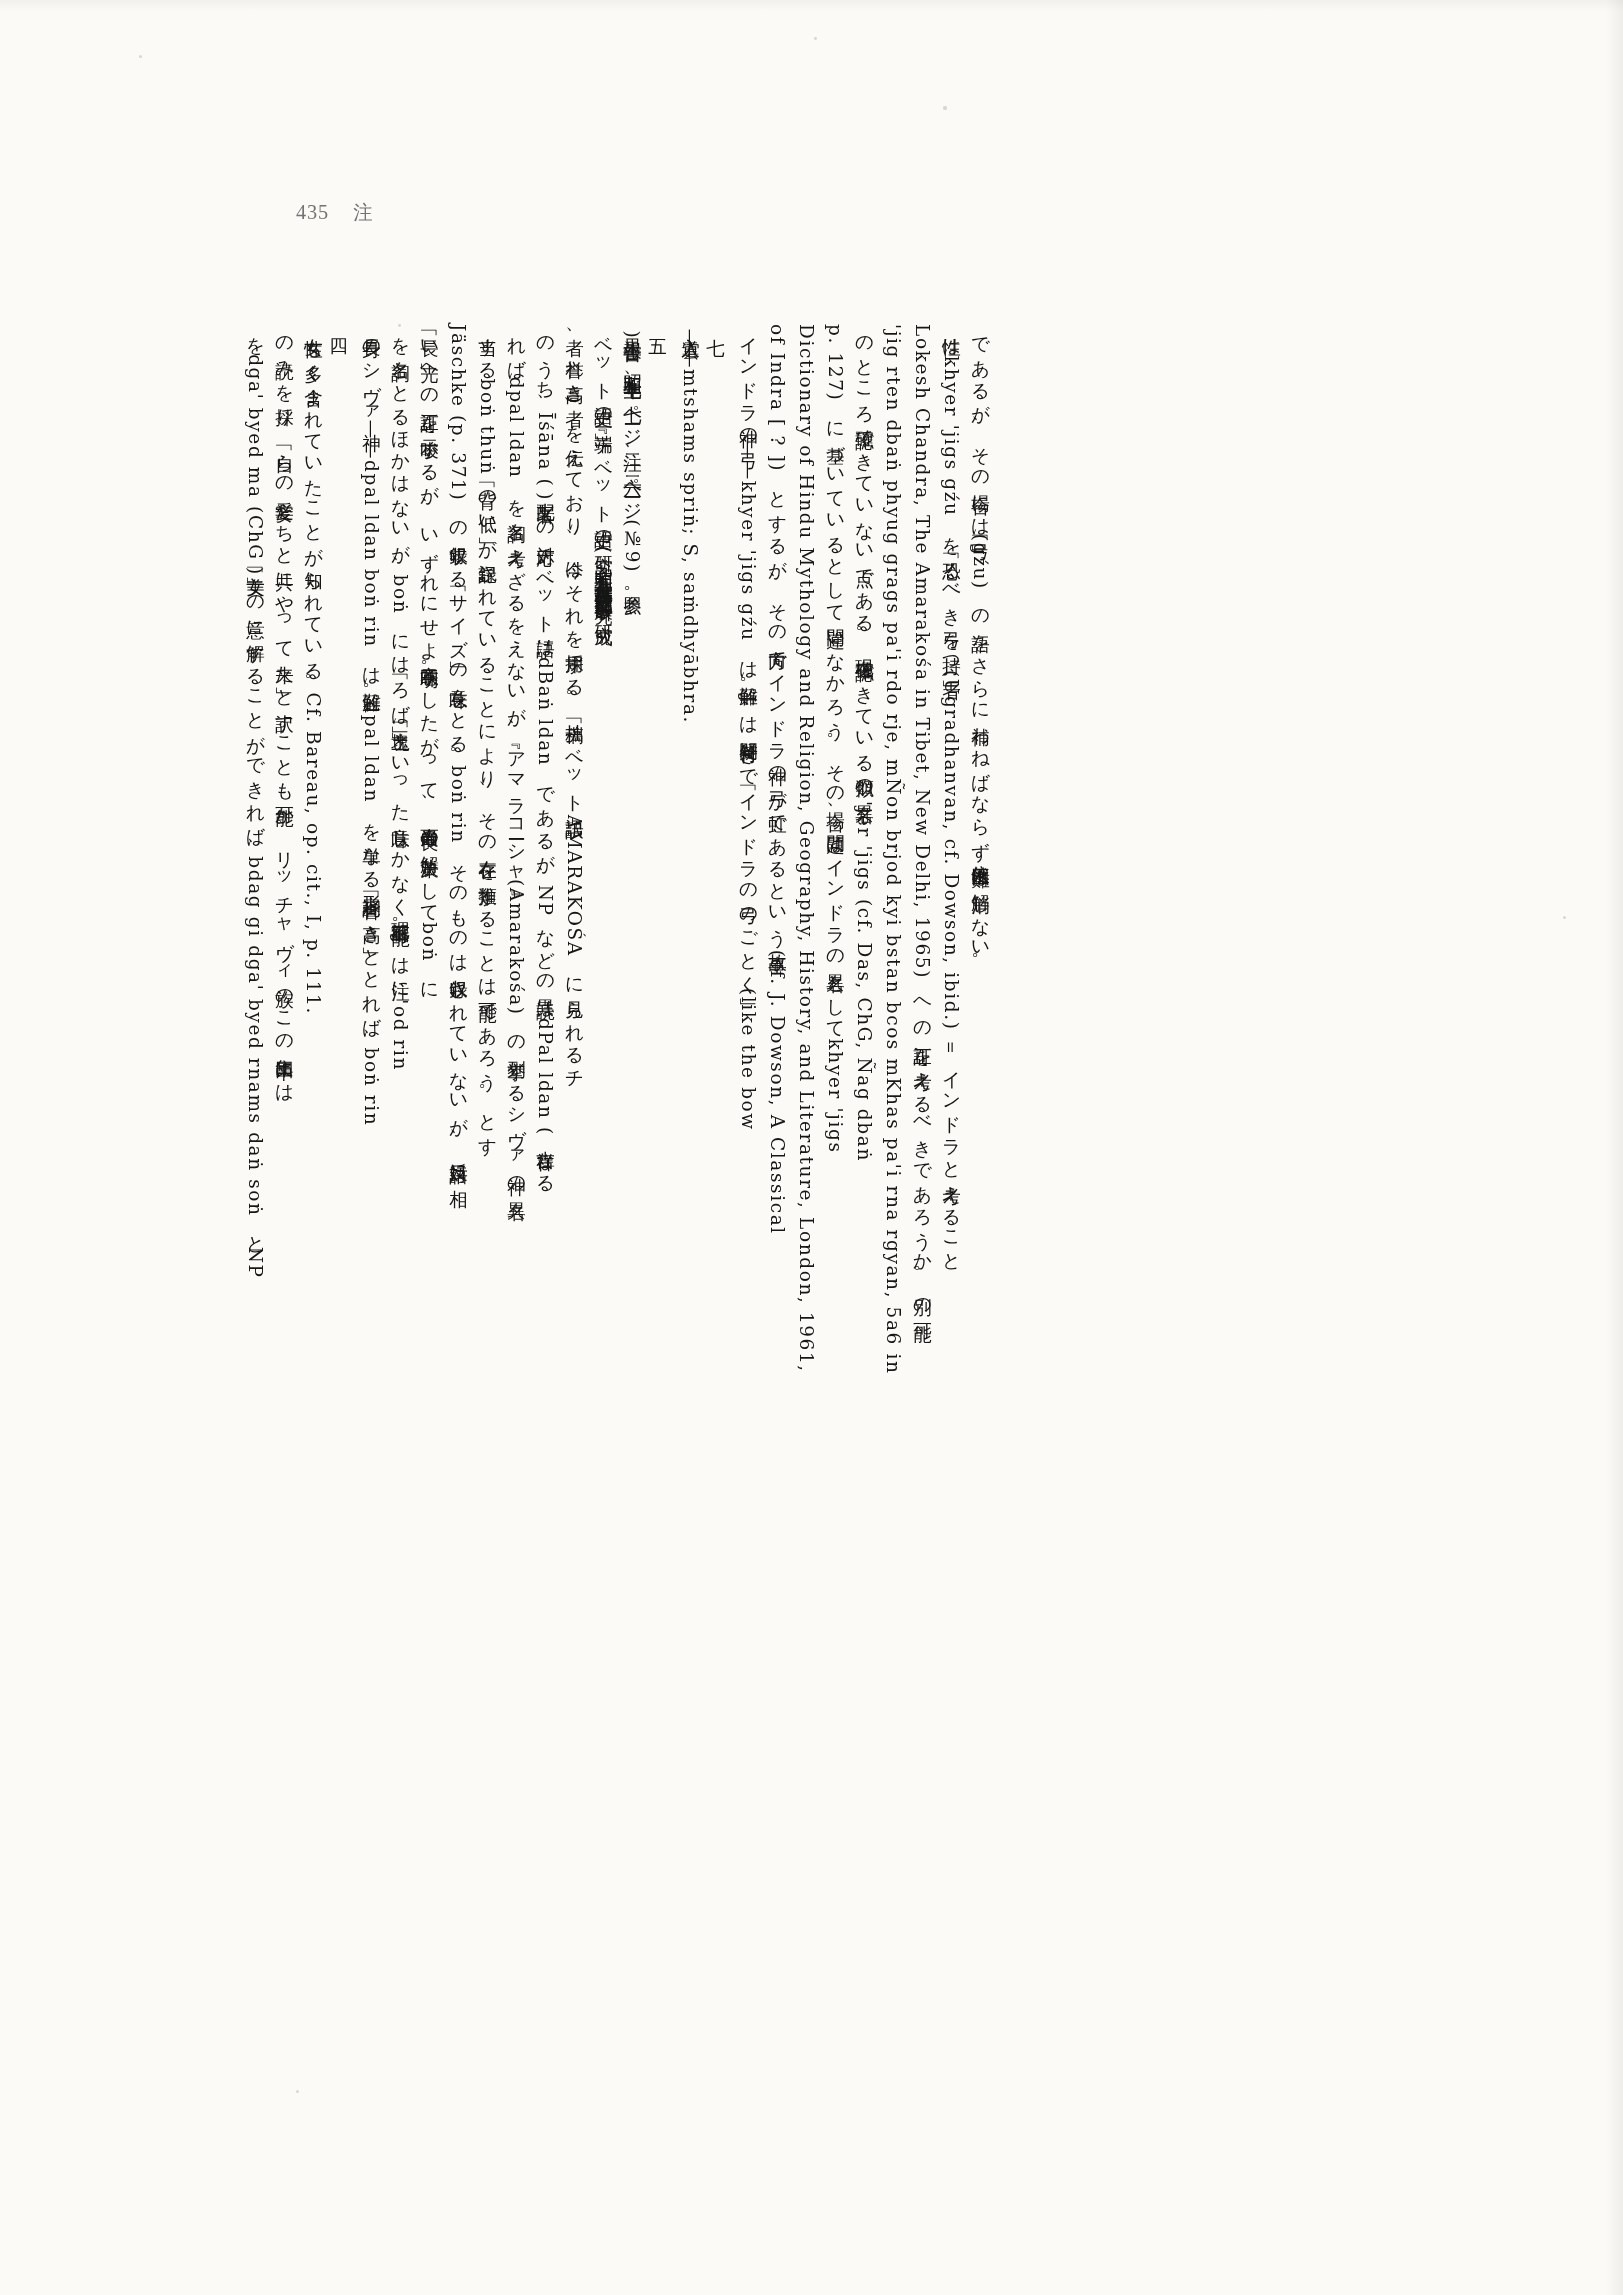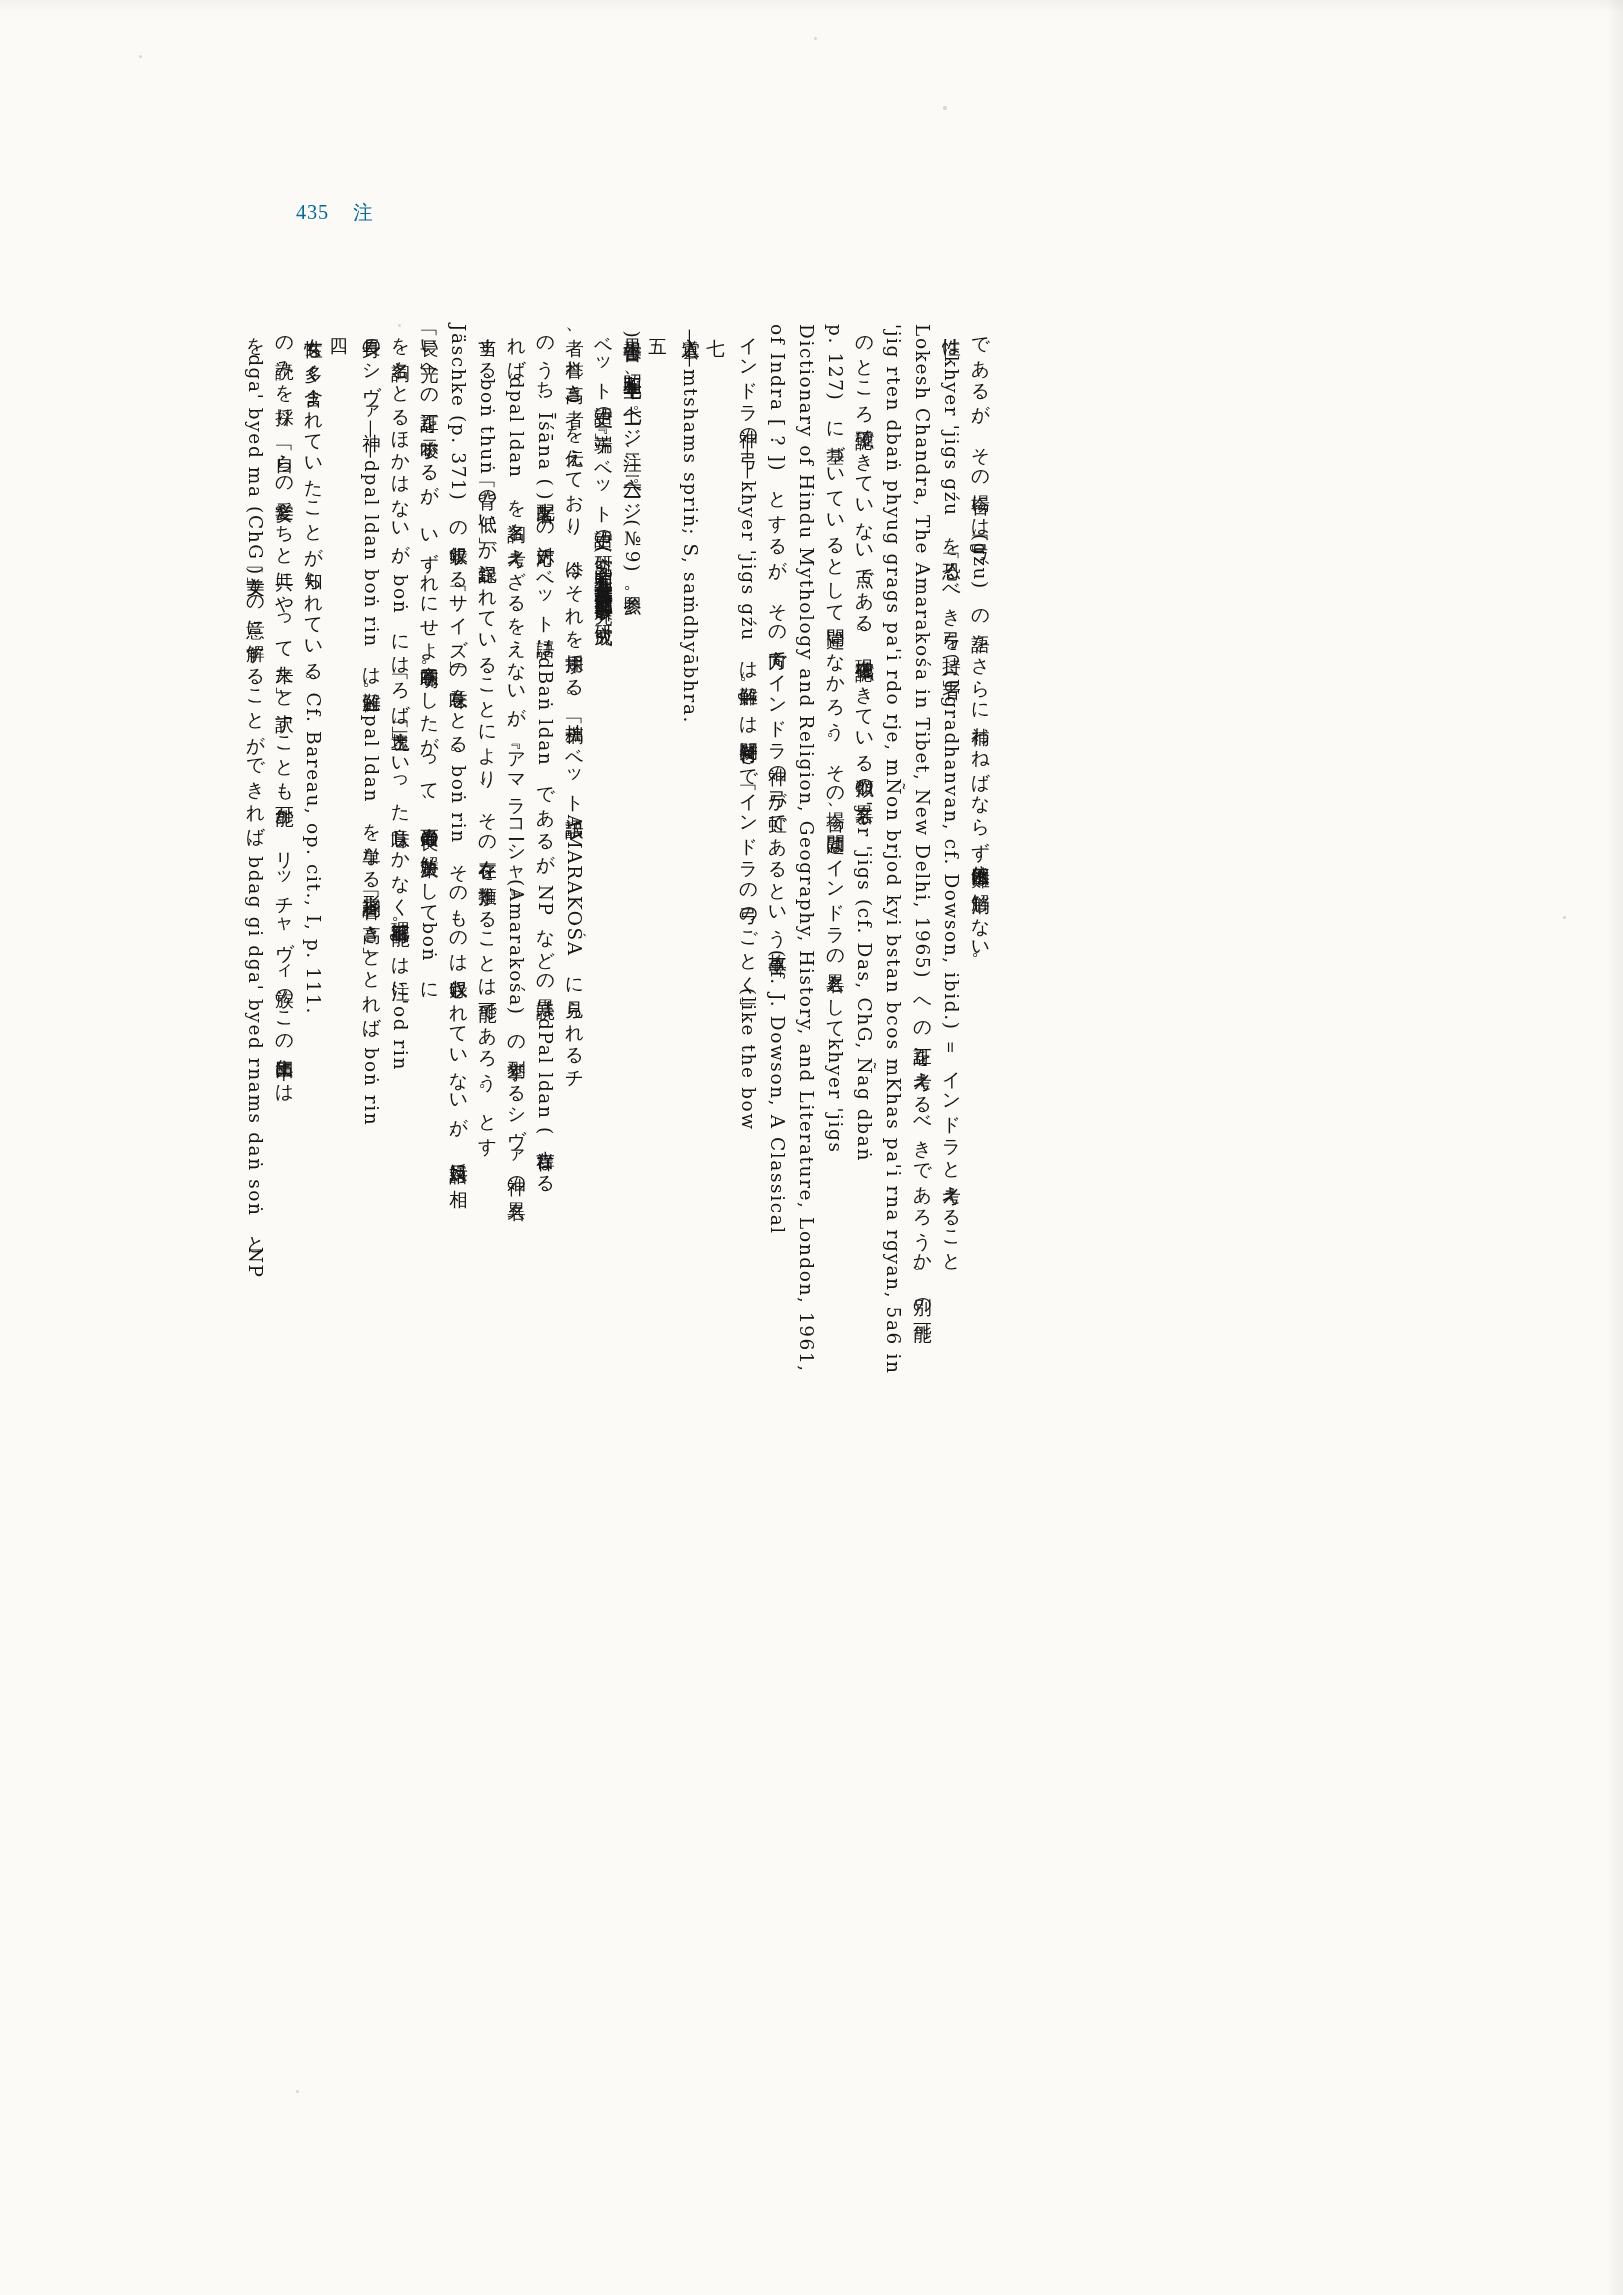--- a/index.html
+++ b/index.html
@@ -41,21 +41,21 @@
   
   .running-head {
     position: absolute;
     top: 199px;
     left: 296px;
     display: flex;
     align-items: baseline;
     gap: 24px;
     font-size: 20.3px;
     letter-spacing: 0.9px;
-    color: #0369a1;
+    color: #737373;
   }
   .running-head .folio { font-family: "Liberation Serif", serif; }
   .running-head .section-label { font-family: "DejaVu Serif", serif; font-size: 19.4px; }
 
   
   .body-area {
     position: absolute;
     top: 324px;
     right: 139px;
     width: 1249px;

